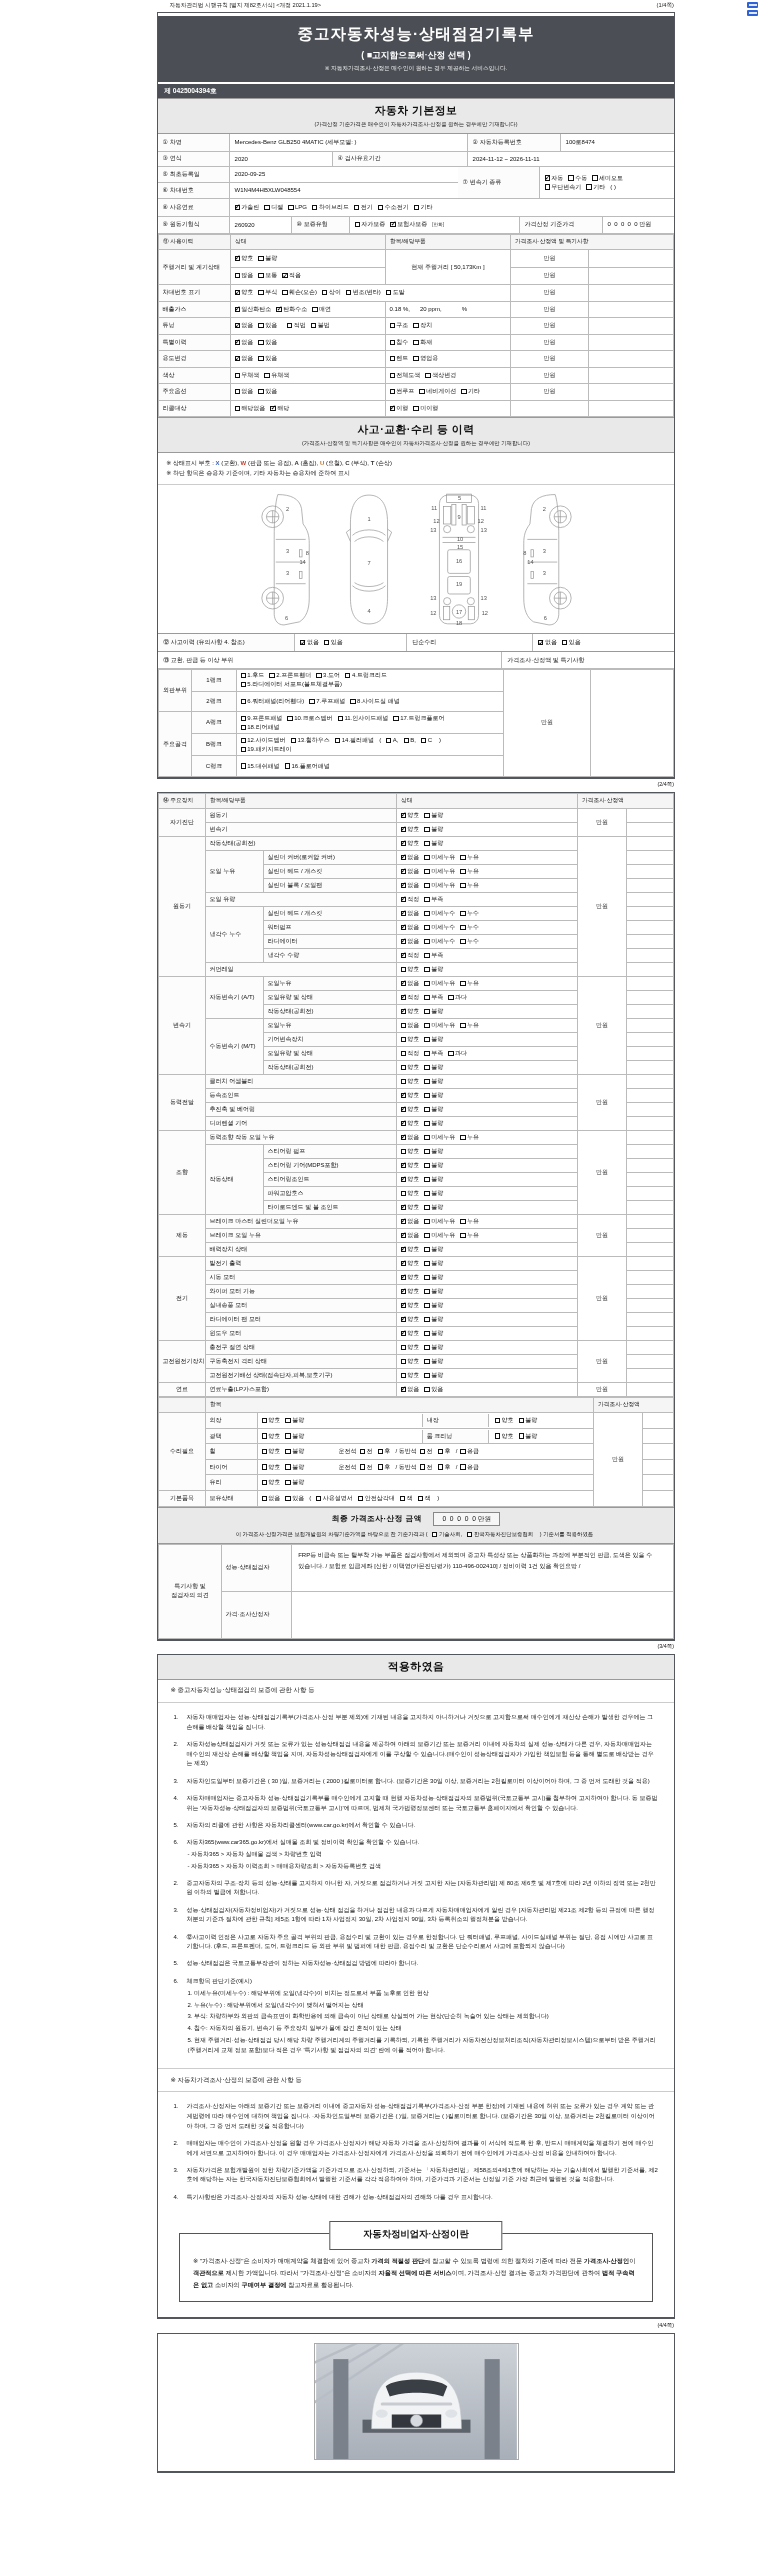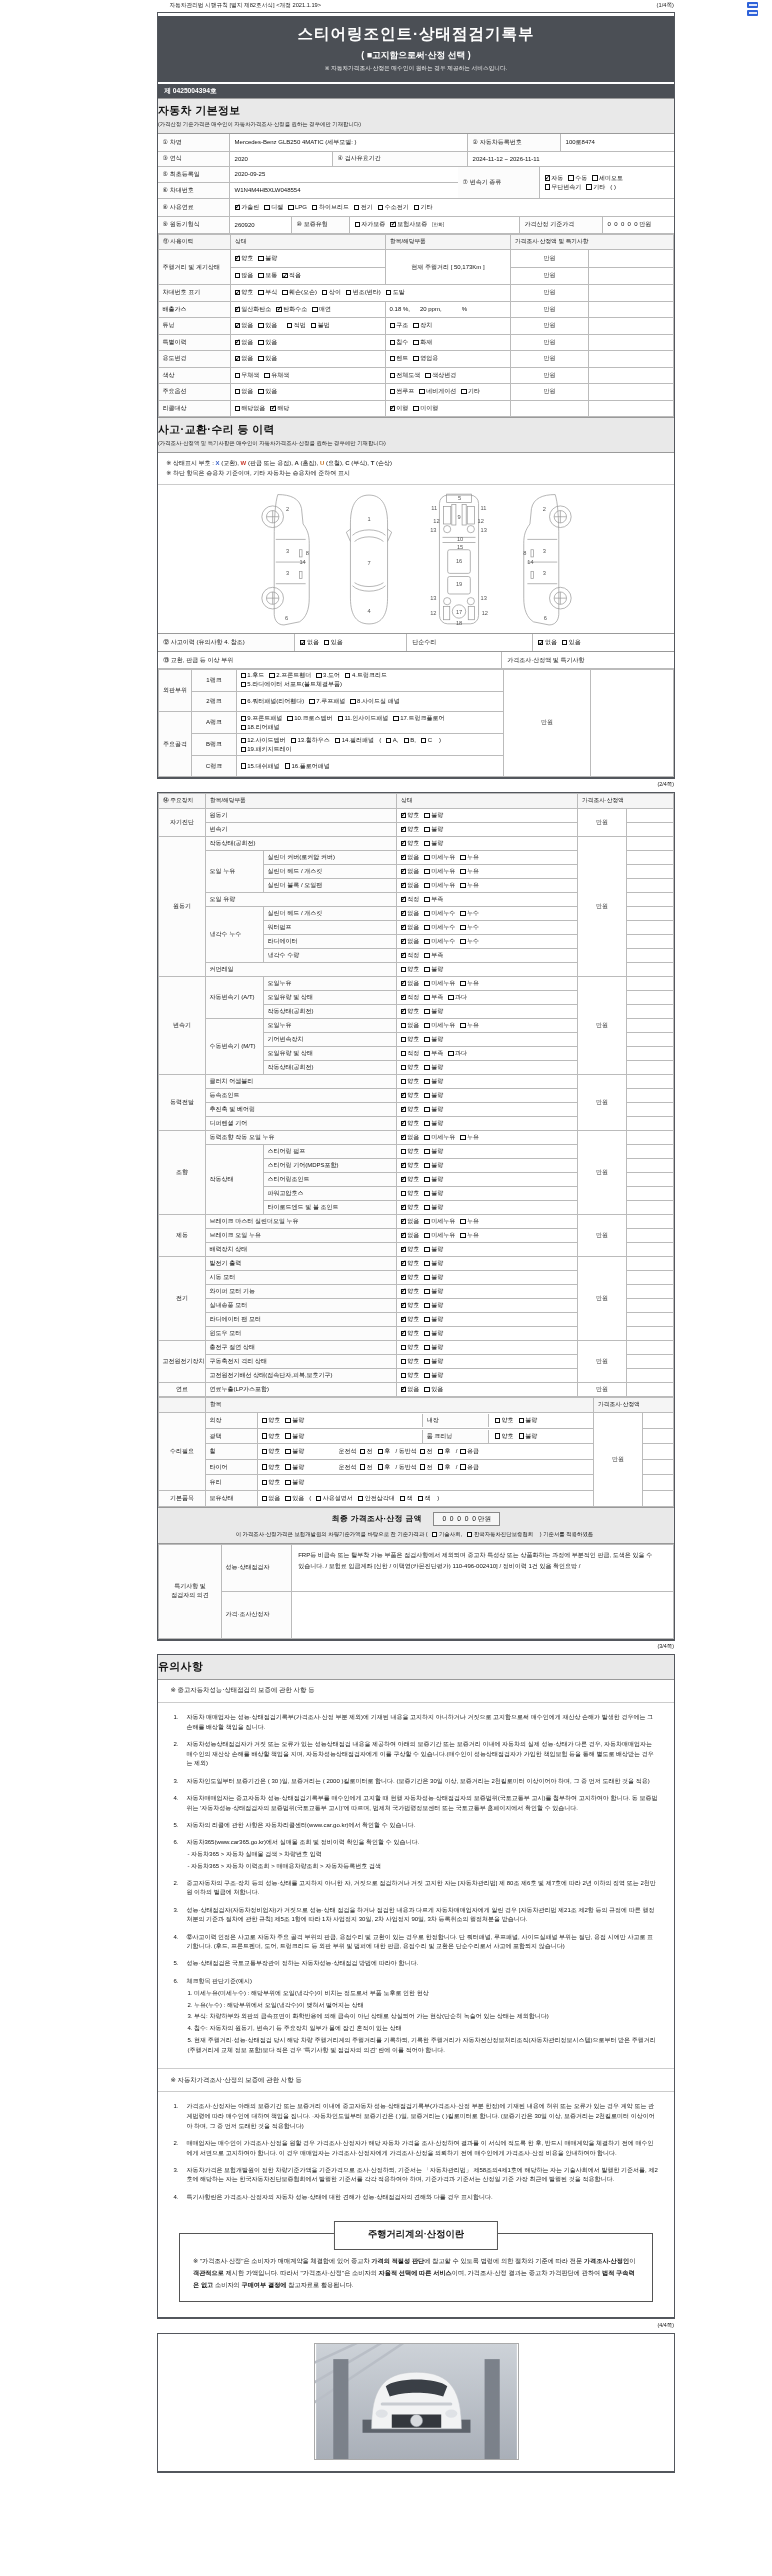--- a/index.html
+++ b/index.html
@@ -9,21 +9,21 @@
   .badges{position:absolute;left:747px;top:1.5px;width:15.5px}
   .badge{width:11.3px;height:6.7px;background:#2e62d9;border-radius:1px;margin-bottom:1.5px;position:relative}
   .badge::after{content:"";position:absolute;left:1.5px;top:2.6px;right:1.5px;height:1.5px;background:rgba(255,255,255,.85)}
   .pagebox{border:1px solid #53575d;border-top-width:1.5px;border-bottom-width:2.6px;margin-bottom:2.1px;background:#fff}
   .plabel{text-align:right;font-size:5.4px;margin:1px 1px 4.1px 0}
   .doc-head{background:#4b4f55;color:#fff;text-align:center;padding:8.2px 0 9.3px;margin-top:2.6px}
   .doc-title{font-size:15.5px;font-weight:bold;letter-spacing:1px}
   .doc-sub{font-size:8.8px;margin-top:4.6px;font-weight:bold}
   .doc-note{font-size:5.7px;margin-top:3.6px;color:#f0f0f0}
   .num-bar{background:#4b4f55;color:#fff;font-size:6.7px;font-weight:bold;padding:2.6px 6.2px;margin-top:1.5px}
-  .band{background:#e9e9e9;border-top:0.5px solid #9a9a9a;border-bottom:0.5px solid #9a9a9a;text-align:left;padding:4.6px 0 5.2px}
+  .band{background:#e9e9e9;border-top:0.5px solid #9a9a9a;border-bottom:0.5px solid #9a9a9a;text-align:center;padding:4.6px 0 5.2px}
   .band .bt{font-size:10.8px;font-weight:bold;letter-spacing:0.5px}
   .band .bn{font-size:5.4px;margin-top:3.1px;color:#222}
   table.t{border-collapse:collapse;width:100%;table-layout:fixed;font-size:6px}
   .t td{border:0.5px solid #bbb;padding:1.5px 3.6px;vertical-align:middle;text-align:left;word-break:keep-all}
   .t .lab{background:#fcfcfc}
   .t .hd{background:#f5f5f5;font-size:5.7px;padding:3.1px 4.1px}
   .t .price{text-align:center;color:#333}
   .t .ctr{text-align:center}
   .gsep td{border-top:1px solid #8a8a8a}
   .cb{display:inline-block;width:5.2px;height:5.2px;border:1px solid #111;vertical-align:-1px;margin-right:1.5px;position:relative;background:#fff}
@@ -72,21 +72,21 @@
 
 <div class="wrap">
 
   <div class="topline">
     <span>자동차관리법 시행규칙 [별지 제82호서식] &lt;개정 2021.1.19&gt;</span>
     <span>(1/4쪽)</span>
   </div>
 
   <div class="pagebox">
     <div class="doc-head">
-      <div class="doc-title">스티어링조인트·상태점검기록부</div>
+      <div class="doc-title">중고자동차성능·상태점검기록부</div>
       <div class="doc-sub">( ■고지함으로써·산정 선택 )</div>
       <div class="doc-note">※ 자동차가격조사·산정은 매수인이 원하는 경우 제공하는 서비스입니다.</div>
     </div>
     <div class="num-bar">제 0425004394호</div>
 
     <div class="band">
       <div class="bt">자동차 기본정보</div>
       <div class="bn">(가격산정 기준가격은 매수인이 자동차가격조사·산정을 원하는 경우에만 기재합니다)</div>
     </div>
     <div id="basic-grid">
@@ -715,21 +715,21 @@
         <td class="lab" style="height:47px">가격·조사산정자</td>
         <td class="txt"></td>
       </tr>
     </tbody>
       </table>
   </div>
   <div class="plabel">(3/4쪽)</div>
 
   <div class="pagebox">
     <div class="band" style="border-top:none">
-      <div class="bt">유의사항</div>
+      <div class="bt">적용하였음</div>
     </div>
     <div class="ntitle">※ 중고자동차성능·상태점검의 보증에 관한 사항 등</div>
     <div class="nbody" id="notice-items-1">
         <div class="nitem">
           <span class="nn">1.</span>
           <span>자동차 매매업자는 성능·상태점검기록부(가격조사·산정 부분 제외)에 기재된 내용을 고지하지 아니하거나 거짓으로 고지함으로써 매수인에게 재산상 손해가 발생한 경우에는 그 손해를 배상할 책임을 집니다.</span>
         </div>
         <div class="nitem">
           <span class="nn">2.</span>
           <span>자동차성능상태점검자가 거짓 또는 오류가 있는 성능상태점검 내용을 제공하여 아래의 보증기간 또는 보증거리 이내에 자동차의 실제 성능·상태가 다른 경우, 자동차매매업자는 매수인의 재산상 손해를 배상할 책임을 지며, 자동차성능상태점검자에게 이를 구상할 수 있습니다.(매수인이 성능상태점검자가 가입한 책임보험 등을 통해 별도로 배상받는 경우는 제외)</span>
@@ -786,21 +786,21 @@
           <span>자동차가격은 보험개발원이 정한 차량기준가액을 기준가격으로 조사·산정하되, 기준서는 「자동차관리법」 제58조의4제1호에 해당하는 자는 기술사회에서 발행한 기준서를, 제2호에 해당하는 자는 한국자동차진단보증협회에서 발행한 기준서를 각각 적용하여야 하며, 기준가격과 기준서는 산정일 기준 가장 최근에 발행된 것을 적용합니다.</span>
         </div>
         <div class="nitem">
           <span class="nn">4.</span>
           <span>특기사항란은 가격조사·산정자의 자동차 성능·상태에 대한 견해가 성능·상태점검자의 견해와 다를 경우 표시합니다.</span>
         </div>
       </div>
 
     <div class="valwrap">
       <div class="valbox">
-        <div class="valtitle">주행거리계의·산정이란</div>
+        <div class="valtitle">자동차정비업자·산정이란</div>
         <div id="val-runs">※ "가격조사·산정"은 소비자가 매매계약을 체결함에 있어 중고차 <b>가격의 적절성 판단</b>에 참고할 수 있도록 법령에 의한 절차와 기준에 따라 전문 <b>가격조사·산정인</b>이 <b>객관적으로</b> 제시한 가액입니다. 따라서 "가격조사·산정"은 소비자의 <b>자율적 선택에 따른 서비스</b>이며, 가격조사·산정 결과는 중고차 가격판단에 관하여 <b>법적 구속력은 없고</b> 소비자의 <b>구매여부 결정에</b> 참고자료로 활용됩니다.</div>
       </div>
     </div>
   </div>
   <div class="plabel">(4/4쪽)</div>
 
   <div class="pagebox">
     <div class="pharea">
       <svg class="photo" width="205" height="117" viewBox="0 0 398 228">
         <defs>

